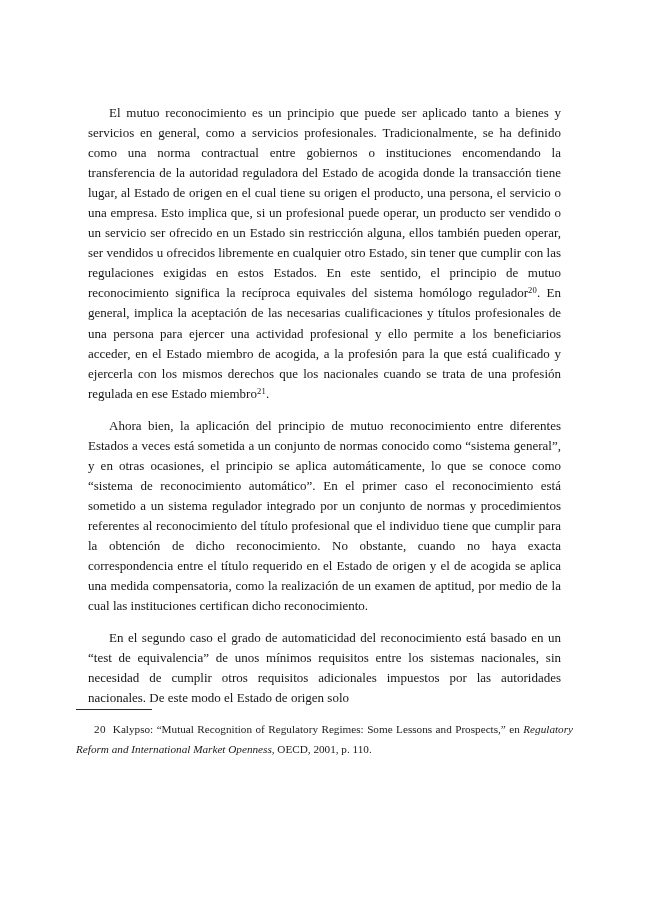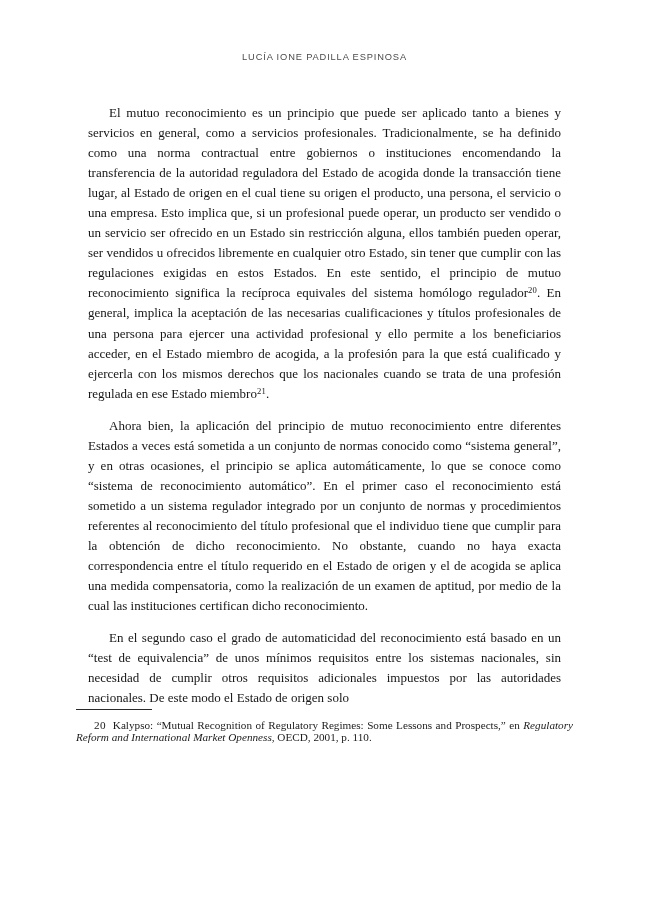--- a/index.html
+++ b/index.html
@@ -75,21 +75,21 @@
     width: 76px;
     height: 1px;
     background: #2a2a2a;
     margin: 0 0 9px 0;
   }
 
   .notes p {
     margin: 0;
     text-align: justify;
     font-size: 11.2px;
-    line-height: 12px;
+    line-height: 20px;
     text-indent: 18px;
     color: #1a1a1a;
   }
 
   .note-num {
     letter-spacing: 0.3px;
     padding-right: 7px;
   }
 
   .notes em {
@@ -104,21 +104,20 @@
     text-align: center;
     font-size: 13.3px;
     color: #1a1a1a;
   }
 </style>
 </head>
 <body>
 
 <div class="page">
 
-  <div class="running-head">Lucía Ione Padilla Espinosa</div>
 
   <div class="body-block">
 
     <p><span>El mutuo reconocimiento es un principio que puede ser aplicado tanto a bienes y servicios en general, como a servicios profesionales. Tradicionalmente, se ha definido como una norma contractual entre gobiernos o instituciones encomendando la transferencia de la autoridad reguladora del Estado de acogida donde la transacción tiene lugar, al Estado de origen en el cual tiene su origen el producto, una persona, el servicio o una empresa. Esto implica que, si un profesional puede operar, un producto ser vendido o un servicio ser ofrecido en un Estado sin restricción alguna, ellos también pueden operar, ser vendidos u ofrecidos libremente en cualquier otro Estado, sin tener que cumplir con las regulaciones exigidas en estos Estados. En este sentido, el principio de mutuo reconocimiento significa la recíproca equivales del sistema homólogo regulador</span><sup class="fnref">20</sup><span>. En general, implica la aceptación de las necesarias cualificaciones y títulos profesionales de una persona para ejercer una actividad profesional y ello permite a los beneficiarios acceder, en el Estado miembro de acogida, a la profesión para la que está cualificado y ejercerla con los mismos derechos que los nacionales cuando se trata de una profesión regulada en ese Estado miembro</span><sup class="fnref">21</sup><span>.</span></p>
 
     <p>Ahora bien, la aplicación del principio de mutuo reconocimiento entre diferentes Estados a veces está sometida a un conjunto de normas conocido como “sistema general”, y en otras ocasiones, el principio se aplica automáticamente, lo que se conoce como “sistema de reconocimiento automático”. En el primer caso el reconocimiento está sometido a un sistema regulador integrado por un conjunto de normas y procedimientos referentes al reconocimiento del título profesional que el individuo tiene que cumplir para la obtención de dicho reconocimiento. No obstante, cuando no haya exacta correspondencia entre el título requerido en el Estado de origen y el de acogida se aplica una medida compensatoria, como la realización de un examen de aptitud, por medio de la cual las instituciones certifican dicho reconocimiento.</p>
 
     <p>En el segundo caso el grado de automaticidad del reconocimiento está basado en un “test de equivalencia” de unos mínimos requisitos entre los sistemas nacionales, sin necesidad de cumplir otros requisitos adicionales impuestos por las autoridades nacionales. De este modo el Estado de origen solo</p>
 
   </div>

